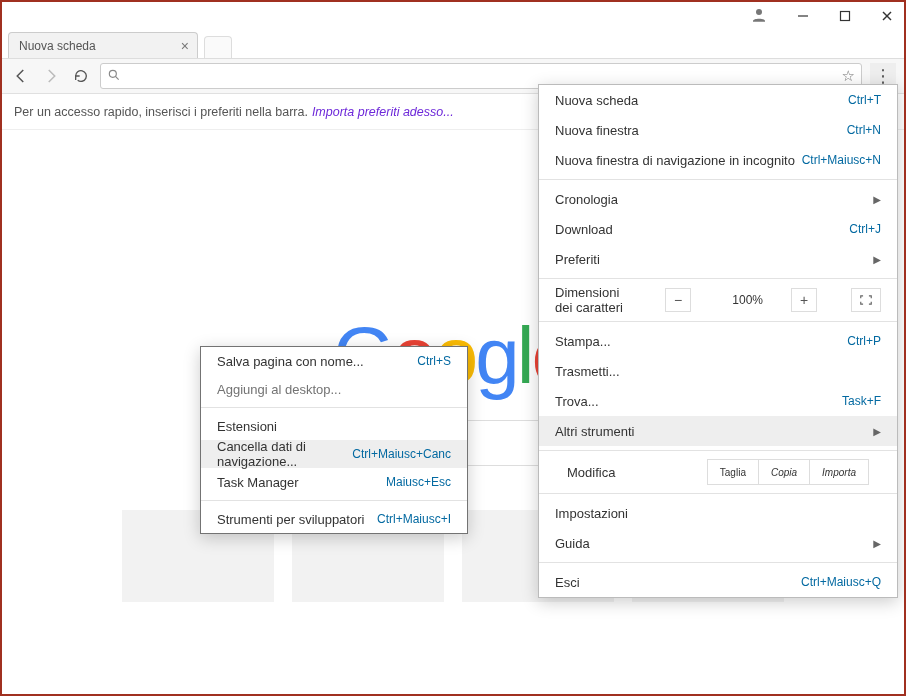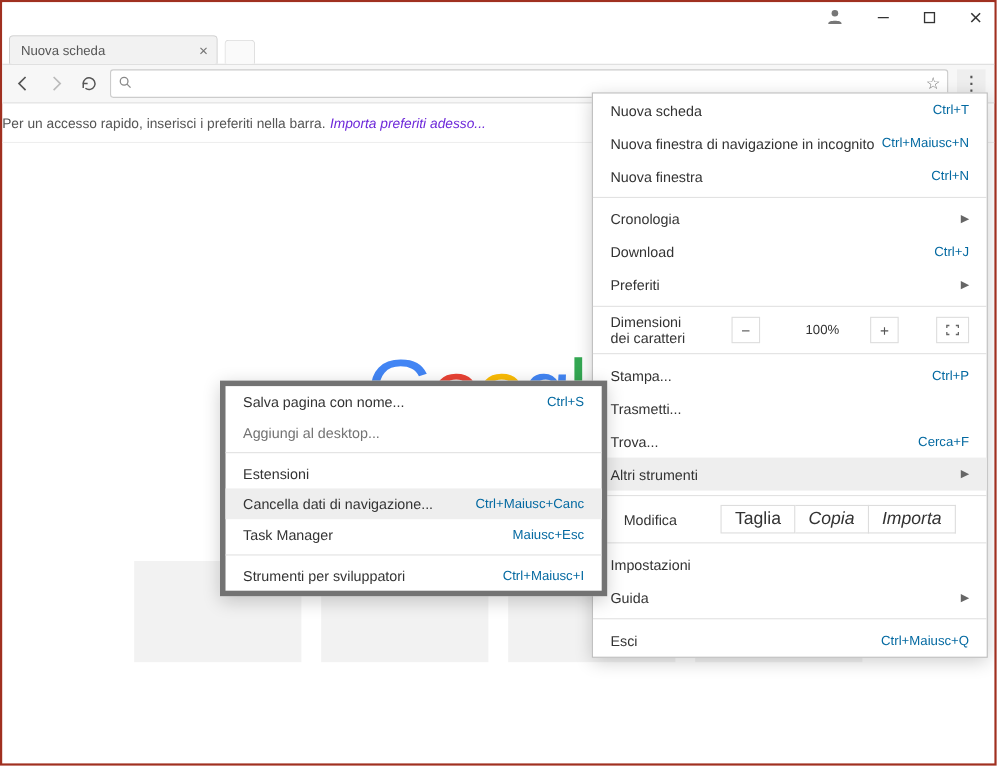--- a/index.html
+++ b/index.html
@@ -81,21 +81,21 @@
   }
   .omnibox .search-glyph{color:#888;font-size:14px;}
   .omnibox input{flex:1;border:none;outline:none;height:22px;font-size:13px;}
   .star-btn{color:#777;font-size:15px;}
   .kebab-btn{width:26px;height:26px;display:flex;align-items:center;justify-content:center;color:#555;font-size:18px;background:#eee;}
   
   .bm-prompt{
     height:36px;
     border-bottom:1px solid #eee;
     display:flex;align-items:center;
-    padding:0 0;
+    padding:0 12px;
     font-size:12.5px;color:#555;gap:4px;
   }
   .bm-prompt a{color:#6d28d9;text-decoration:none;font-style:italic;}
   
   .content{position:relative;height: calc(696px - 28px - 28px - 36px - 36px - 4px);}
   .google-logo{
     position:absolute;
     top:180px; left:50%; transform:translateX(-50%);
     font-size:80px; font-weight:400; letter-spacing:-3px;
     font-family: Arial, sans-serif;
@@ -140,29 +140,29 @@
     display:flex;align-items:center;height:34px;padding:0 16px;gap:28px;
   }
   .zoom-row .lbl{flex:1;}
   .zoom-btn{width:26px;height:24px;border:1px solid #ddd;display:flex;align-items:center;justify-content:center;color:#555;font-size:14px;}
   .zoom-val{width:44px;text-align:right;font-size:12px;}
   .fs-btn{width:30px;height:24px;border:1px solid #ddd;display:flex;align-items:center;justify-content:center;margin-left:6px;}
   .edit-row{
     display:flex;align-items:center;height:34px;padding:0 28px;
   }
   .edit-row .lbl{flex:1;}
-  .edit-btn{border:1px solid #ddd;height:26px;padding:0 12px;display:flex;align-items:center;font-size:16px;}
+  .edit-btn{border:1px solid #ddd;height:26px;padding:0 12px;display:flex;align-items:center;font-size:10px;}
   .edit-btn + .edit-btn{border-left:none;font-style:italic;}
   
   .menu-sub{
     position:absolute;
     top:344px; left:198px;
-    width:352px;
+    width:268px;
     background:#fff;
-    border:5px solid #737373;
+    border:1px solid #737373;
     box-shadow:0 4px 16px rgba(0,0,0,.2);
     z-index:60;
     font-size:13px;
   }
   .menu-sub .menu-item{height:28px;}
   .menu-item.disabled{color:#737373;}
 </style>
 </head>
 <body>
 
@@ -248,26 +248,26 @@
     <div class="tile"></div>
   </div>
 </div>
 
 <div class="menu-main">
   <div class="menu-item">
     <span>Nuova scheda</span>
     <span class="shortcut">Ctrl+T</span>
   </div>
   <div class="menu-item">
+    <span>Nuova finestra</span>
+    <span class="shortcut">Ctrl+N</span>
+  </div>
+  <div class="menu-item">
     <span>Nuova finestra di navigazione in incognito</span>
     <span class="shortcut">Ctrl+Maiusc+N</span>
-  </div>
-  <div class="menu-item">
-    <span>Nuova finestra</span>
-    <span class="shortcut">Ctrl+N</span>
   </div>
   <div class="menu-sep"></div>
   <div class="menu-item">
     <span>Cronologia</span>
     <span class="chev">▶</span>
   </div>
   <div class="menu-item">
     <span>Download</span>
     <span class="shortcut">Ctrl+J</span>
   </div>
@@ -294,21 +294,21 @@
   <div class="menu-item">
     <span>Stampa...</span>
     <span class="shortcut">Ctrl+P</span>
   </div>
   <div class="menu-item">
     <span>Trasmetti...</span>
     <span class="shortcut"></span>
   </div>
   <div class="menu-item">
     <span>Trova...</span>
-    <span class="shortcut">Cerca+F</span>
+    <span class="shortcut">Task+F</span>
   </div>
   <div class="menu-item hover">
     <span>Altri strumenti</span>
     <span class="chev">▶</span>
   </div>
   <div class="menu-sep"></div>
   <div class="edit-row">
     <span class="lbl">Modifica</span>
     <span class="edit-btn">Taglia</span>
     <span class="edit-btn">Copia</span>

